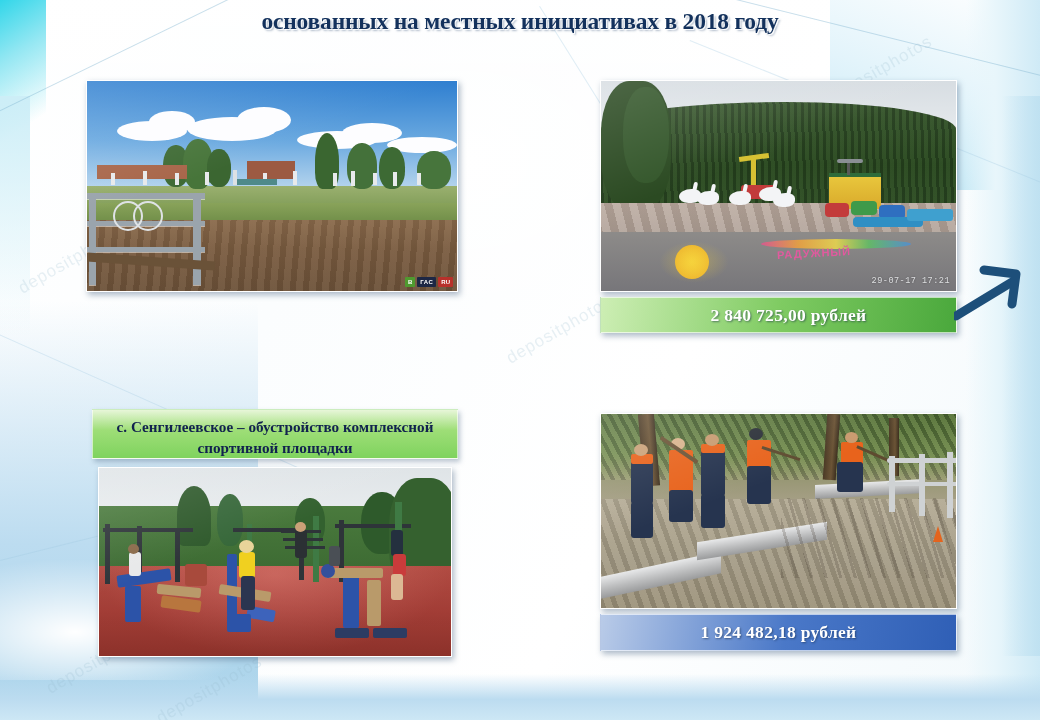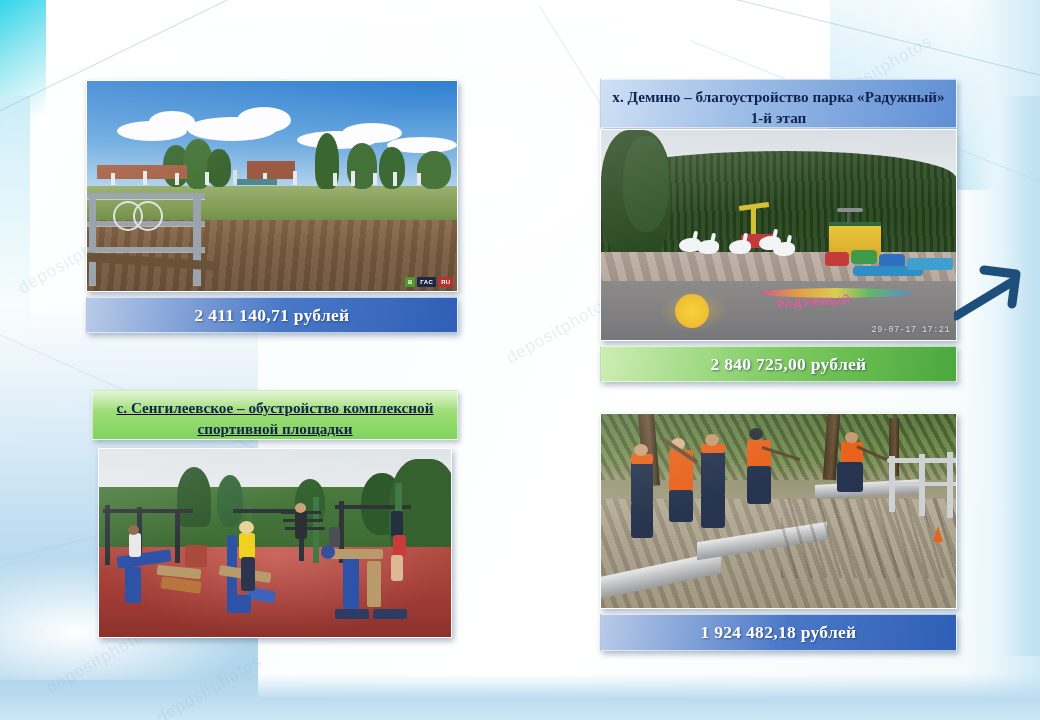--- a/index.html
+++ b/index.html
@@ -186,20 +186,21 @@
   <div class="bg-diag2" style="left:540px;top:6px;width:260px;transform:rotate(58deg);"></div>
   <div class="bg-diag2" style="left:0px;top:560px;width:300px;transform:rotate(-14deg);"></div>
 
   <div class="wm" style="left:12px;top:250px;">depositphotos</div>
   <div class="wm" style="left:40px;top:650px;">depositphotos</div>
   <div class="wm" style="left:500px;top:320px;">depositphotos</div>
   <div class="wm" style="left:820px;top:60px;">depositphotos</div>
   <div class="wm" style="left:150px;top:680px;">depositphotos</div>
 
   <div class="title">
+    <div>основанных на местных инициативах в 2018 году</div>
   </div>
 
   <div class="card" style="left:86px;top:79px;width:372px;">
     <div class="photo" style="margin-top:1px;width:372px;height:212px;">
       <div class="ph">
         <div class="sky p1-sky"></div>
         <div class="cloud" style="left:30px;top:40px;width:70px;height:20px;"></div>
         <div class="cloud" style="left:62px;top:30px;width:46px;height:22px;"></div>
         <div class="cloud" style="left:100px;top:36px;width:90px;height:24px;"></div>
         <div class="cloud" style="left:150px;top:26px;width:54px;height:26px;"></div>
@@ -240,25 +241,23 @@
         <div class="p1-ring" style="left:46px;top:120px;width:26px;height:26px;"></div>
         <div class="strip" style="left:0;top:176px;width:128px;height:9px;background:#6a5238;transform:rotate(4deg);"></div>
         <div class="wmk">
           <span class="g">В</span>
           <span class="n">ГАС</span>
           <span class="r">RU</span>
         </div>
         <div class="gloss"></div>
       </div>
     </div>
-    <div class="money blue" style="margin-top:5px;width:372px;height:36px;">2 411 140,71 рублей</div>
   </div>
 
   <div class="card" style="left:600px;top:79px;width:357px;">
-    <div class="hdr blue" style="width:357px;height:49px;">х. Демино – благоустройство  парка «Радужный» 1-й этап</div>
     <div class="photo" style="margin-top:1px;width:357px;height:212px;">
       <div class="ph">
         <div class="sky p2-sky"></div>
         <div class="p2-hill"></div>
         <div class="tree" style="left:0px;top:0px;width:70px;height:130px;background:#2b4a22;border-radius:40%;"></div>
         <div class="tree" style="left:22px;top:6px;width:46px;height:96px;background:#33562a;border-radius:45%;"></div>
         <div class="p2-plaza"></div>
         <div class="p2-asphalt"></div>
         <div class="ride" style="left:150px;top:78px;width:5px;height:40px;background:#d6c133;"></div>
         <div class="ride" style="left:138px;top:74px;width:30px;height:5px;background:#d6c133;transform:rotate(-8deg);"></div>
@@ -280,21 +279,21 @@
         <div class="strip" style="left:58px;top:160px;width:70px;height:42px;background:radial-gradient(ellipse,rgba(246,211,60,.35) 0%,rgba(246,211,60,0) 70%);"></div>
         <div class="strip" style="left:160px;top:158px;width:150px;height:10px;border-radius:50%;background:linear-gradient(90deg,#e0558f 0%,#f0a23c 25%,#ecd84b 50%,#5fbf63 72%,#4f8fd6 100%);opacity:.85;"></div>
         <div class="rainbowtxt" style="left:176px;top:166px;">РАДУЖНЫЙ</div>
         <div class="tstamp">29-07-17  17:21</div>
         <div class="gloss"></div>
       </div>
     </div>
     <div class="money green" style="margin-top:5px;width:357px;height:36px;">2 840 725,00 рублей</div>
   </div>
 
-  <div class="card" style="left:92px;top:390px;width:366px;text-decoration:underline;">
+  <div class="card" style="left:92px;top:409px;width:366px;">
     <div class="hdr green" style="width:366px;height:50px;">с. Сенгилеевское – обустройство комплексной спортивной площадки</div>
     <div class="photo" style="margin-top:8px;margin-left:6px;width:354px;height:190px;">
       <div class="ph">
         <div class="sky p3-sky"></div>
         <div class="p3-trees"></div>
         <div class="tree" style="left:78px;top:18px;width:34px;height:60px;background:#2f5a2c;border-radius:50% 50% 18% 18%;"></div>
         <div class="tree" style="left:118px;top:26px;width:26px;height:52px;background:#37683a;"></div>
         <div class="tree" style="left:196px;top:30px;width:30px;height:48px;background:#33612f;"></div>
         <div class="tree" style="left:262px;top:24px;width:42px;height:62px;background:#2e5a2b;"></div>
         <div class="tree" style="left:290px;top:10px;width:70px;height:118px;background:#35612f;border-radius:40%;"></div>

